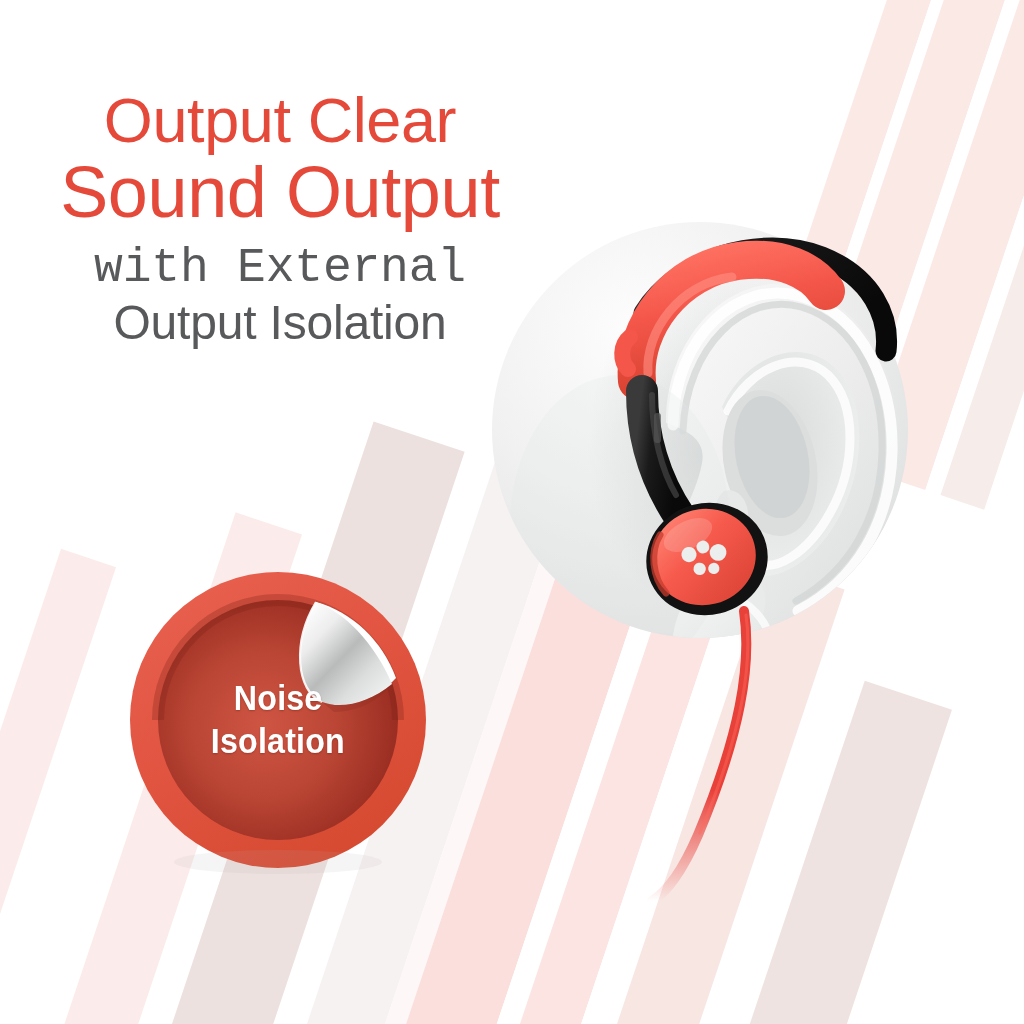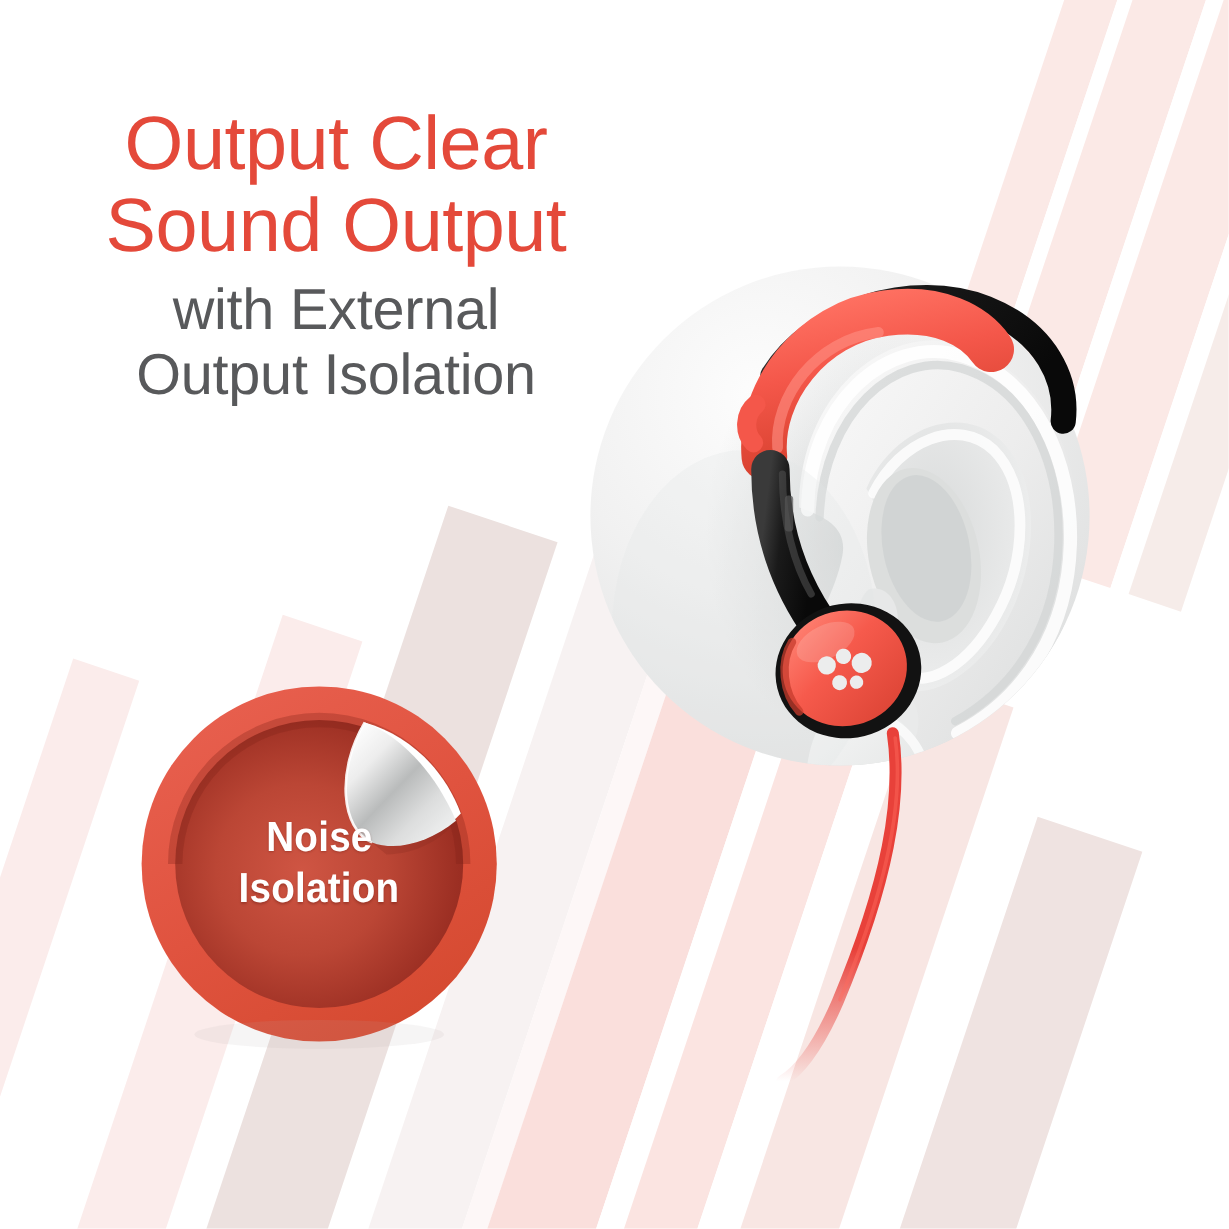--- a/index.html
+++ b/index.html
@@ -50,46 +50,46 @@
     line-height: 1.02;
     white-space: nowrap;
     font-weight: 400;
   }
   .hl-red {
     color: #e4493a;
     font-size: 63px;
     letter-spacing: -0.4px;
   }
   .hl-red.l2 {
-    font-size: 63px;
+    font-size: 72px;
     margin-top: 4px;
   }
   .hl-gray {
     color: #58595b;
     font-size: 48px;
     letter-spacing: -0.2px;
   }
-  .hl-gray.g1 { margin-top: 14px; }
+  .hl-gray.g1 { margin-top: 14px; font-family: Liberation Mono, monospace; }
   .hl-gray.g2 { margin-top: 6px; }
 
   
   #ear-photo {
     position: absolute;
     left: 470px;
     top: 195px;
     width: 490px;
     height: 730px;
     z-index: 20;
   }
   #ear-photo svg { display: block; overflow: visible; }
 
   
   #noise-badge {
     position: absolute;
-    left: 108px;
+    left: 120px;
     top: 562px;
     width: 316px;
     height: 316px;
     z-index: 25;
   }
   #noise-badge svg { display: block; }
 
   .badge-text {
     position: absolute;
     left: 0;

